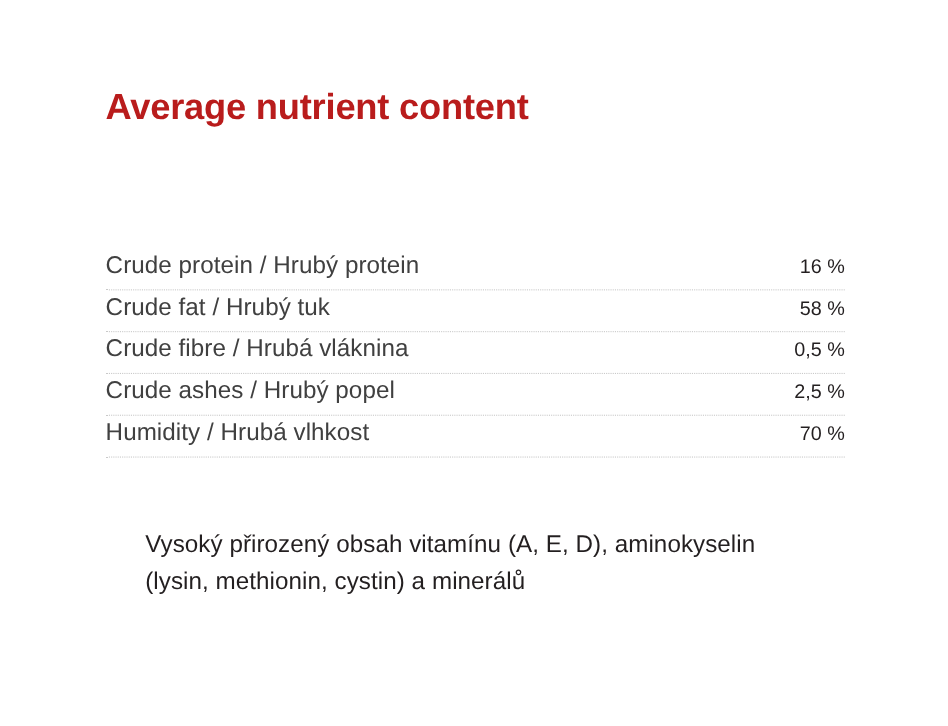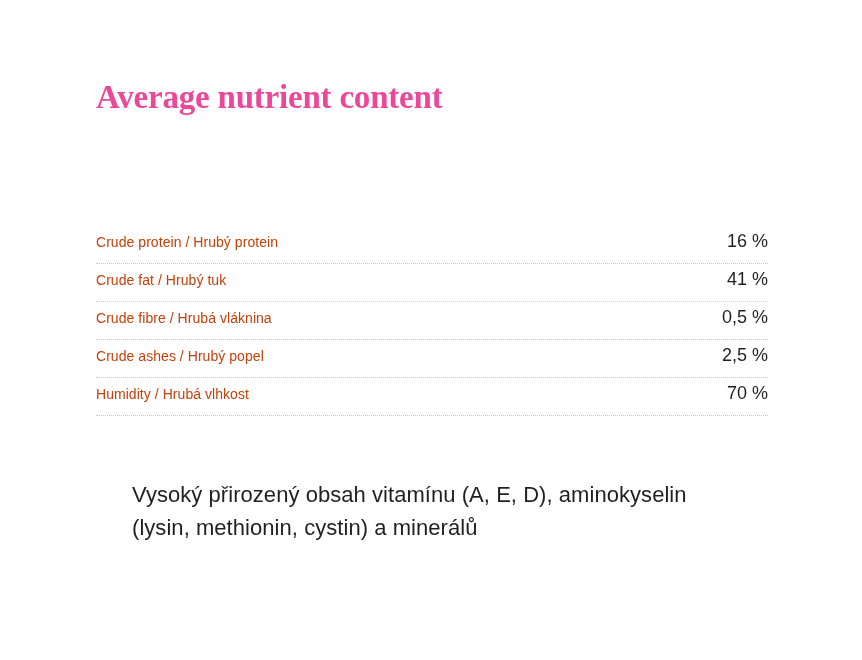--- a/index.html
+++ b/index.html
@@ -20,49 +20,49 @@
     height: 660px;
     box-sizing: border-box;
   }
   .title-block {
     position: absolute;
     left: 96px;
     top: 74px;
     width: 680px;
   }
   .title-line {
-    font-family: Liberation Serif, serif;
+    font-family: Liberation Sans, sans-serif;
     font-weight: bold;
     font-size: 33px;
     line-height: 46px;
     letter-spacing: -0.2px;
-    color: #ec4899;
+    color: #b91c1c;
     white-space: nowrap;
   }
   .nutrient-table {
     position: absolute;
     left: 96px;
     top: 226px;
     width: 672px;
   }
   .nutrient-row {
     display: flex;
     align-items: baseline;
     justify-content: space-between;
     height: 38px;
     box-sizing: border-box;
     border-bottom: 1px dotted #c9c9c9;
   }
   .nutrient-row:first-child {
     border-top: none;
   }
   .nutrient-label {
-    font-size: 14px;
+    font-size: 22px;
     line-height: 30px;
-    color: #c2410c;
+    color: #404040;
     white-space: nowrap;
     letter-spacing: 0.05px;
   }
   .nutrient-value {
     font-size: 18px;
     line-height: 30px;
     color: #231f20;
     white-space: nowrap;
     text-align: right;
   }
@@ -92,21 +92,21 @@
 
   <div class="nutrient-table">
 
     <div class="nutrient-row">
       <span class="nutrient-label">Crude protein / Hrubý protein</span>
       <span class="nutrient-value">16 %</span>
     </div>
 
     <div class="nutrient-row">
       <span class="nutrient-label">Crude fat / Hrubý tuk</span>
-      <span class="nutrient-value">41 %</span>
+      <span class="nutrient-value">58 %</span>
     </div>
 
     <div class="nutrient-row">
       <span class="nutrient-label">Crude fibre / Hrubá vláknina</span>
       <span class="nutrient-value">0,5 %</span>
     </div>
 
     <div class="nutrient-row">
       <span class="nutrient-label">Crude ashes / Hrubý popel</span>
       <span class="nutrient-value">2,5 %</span>

